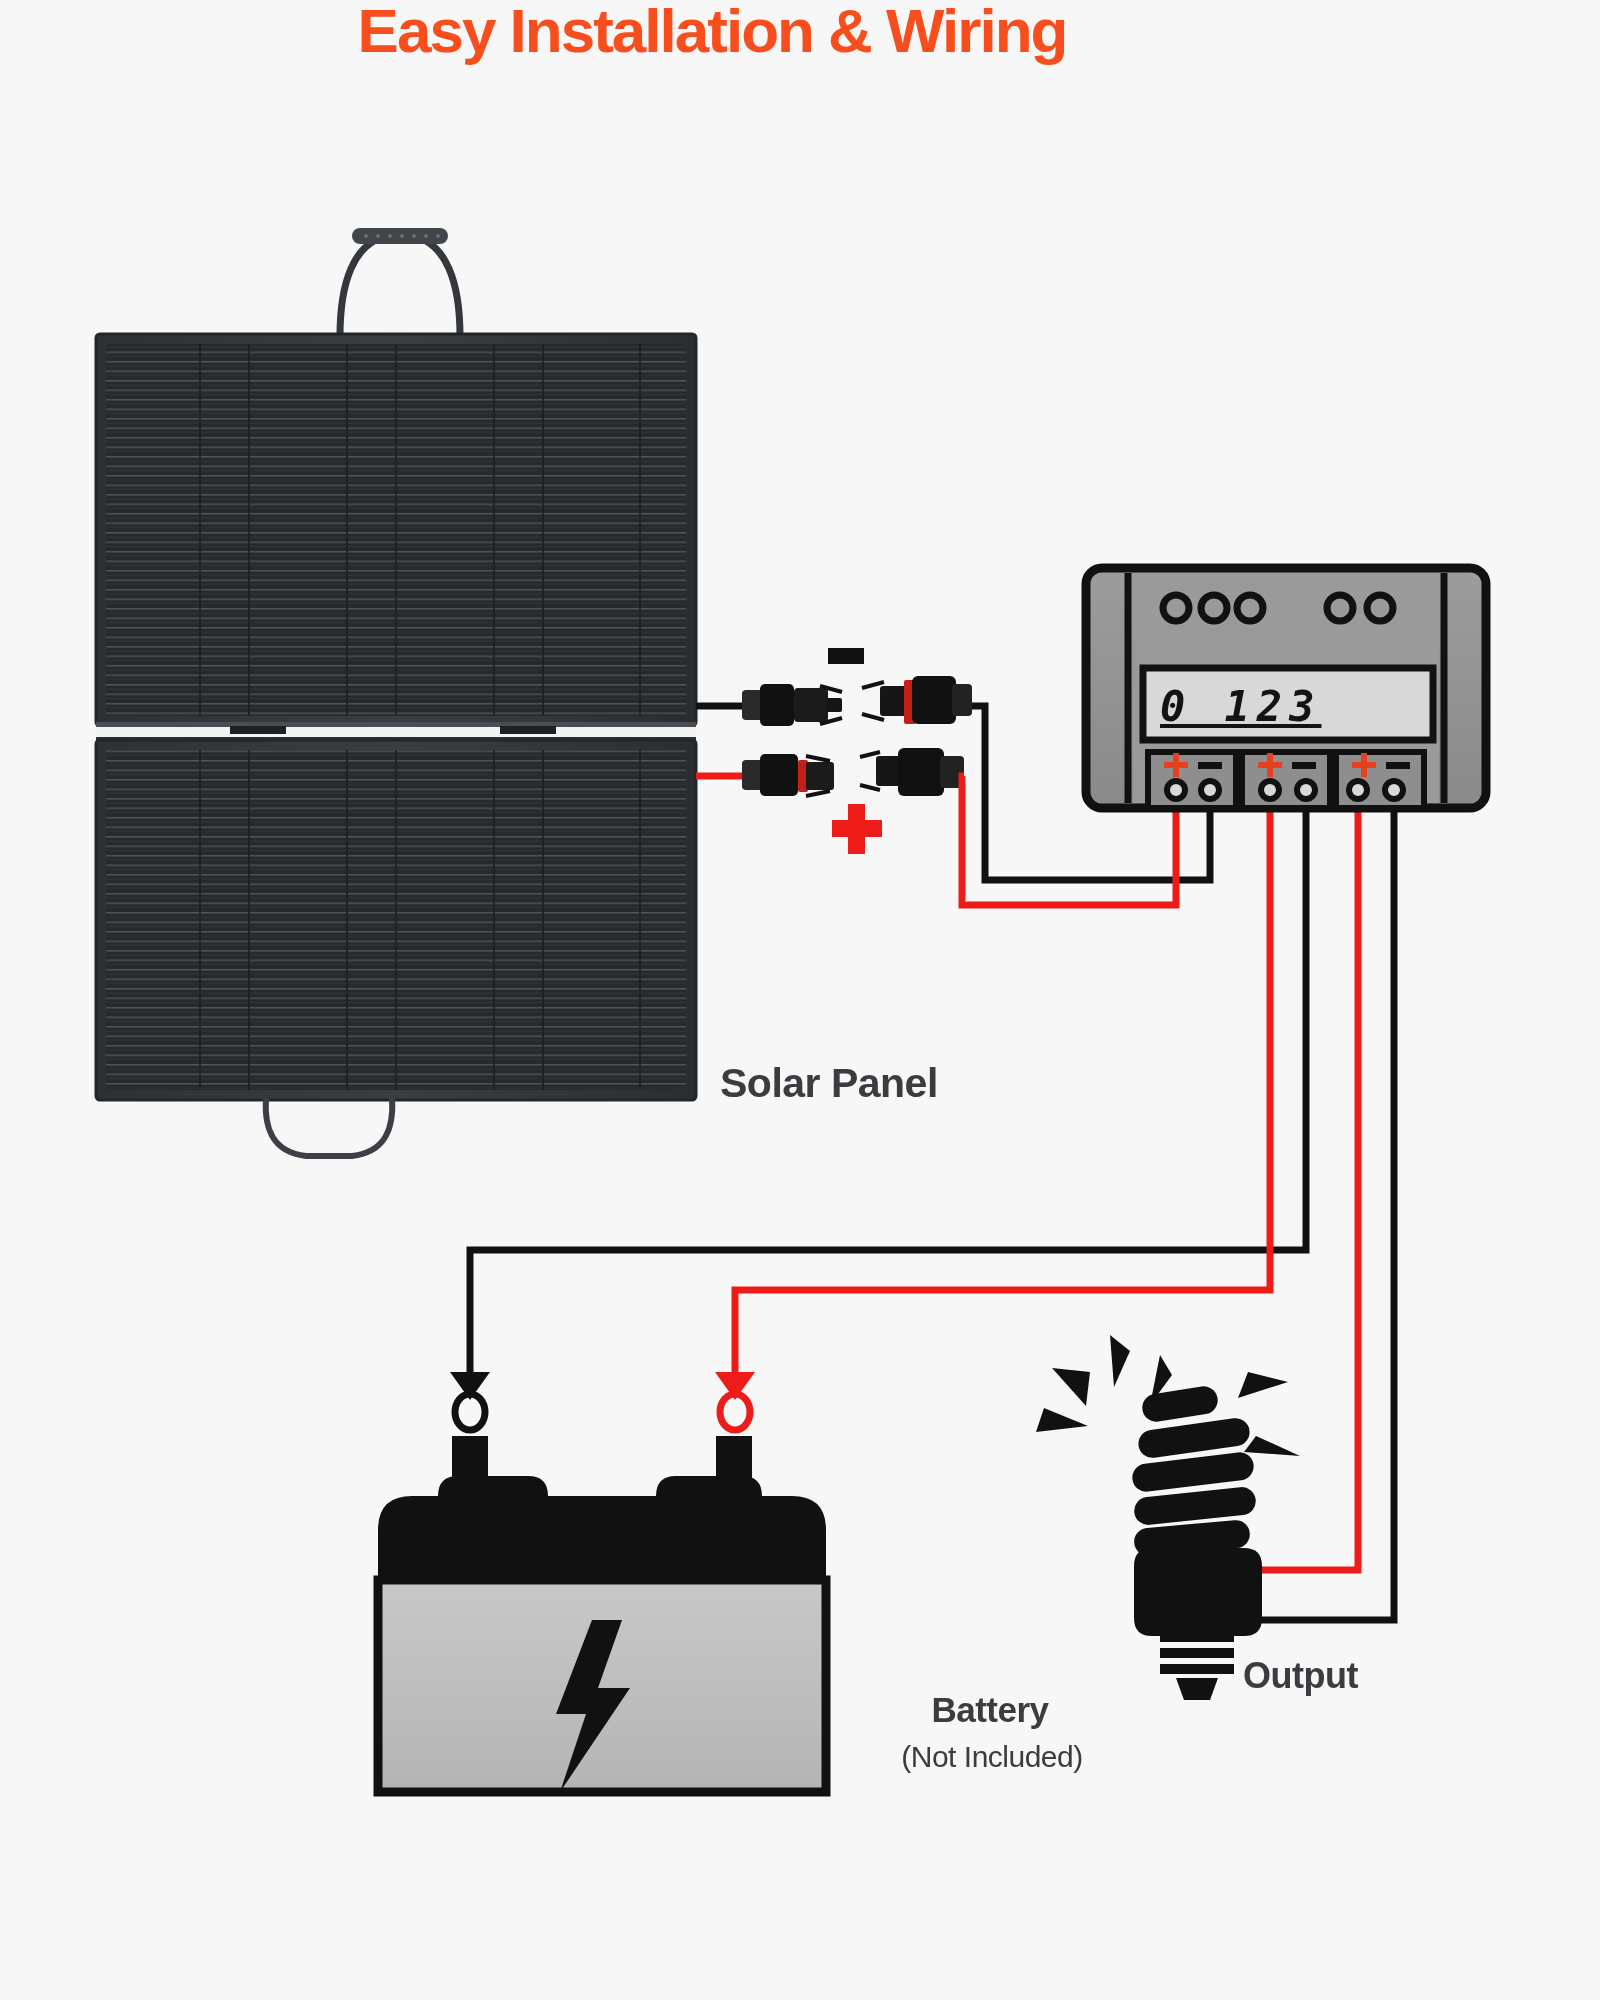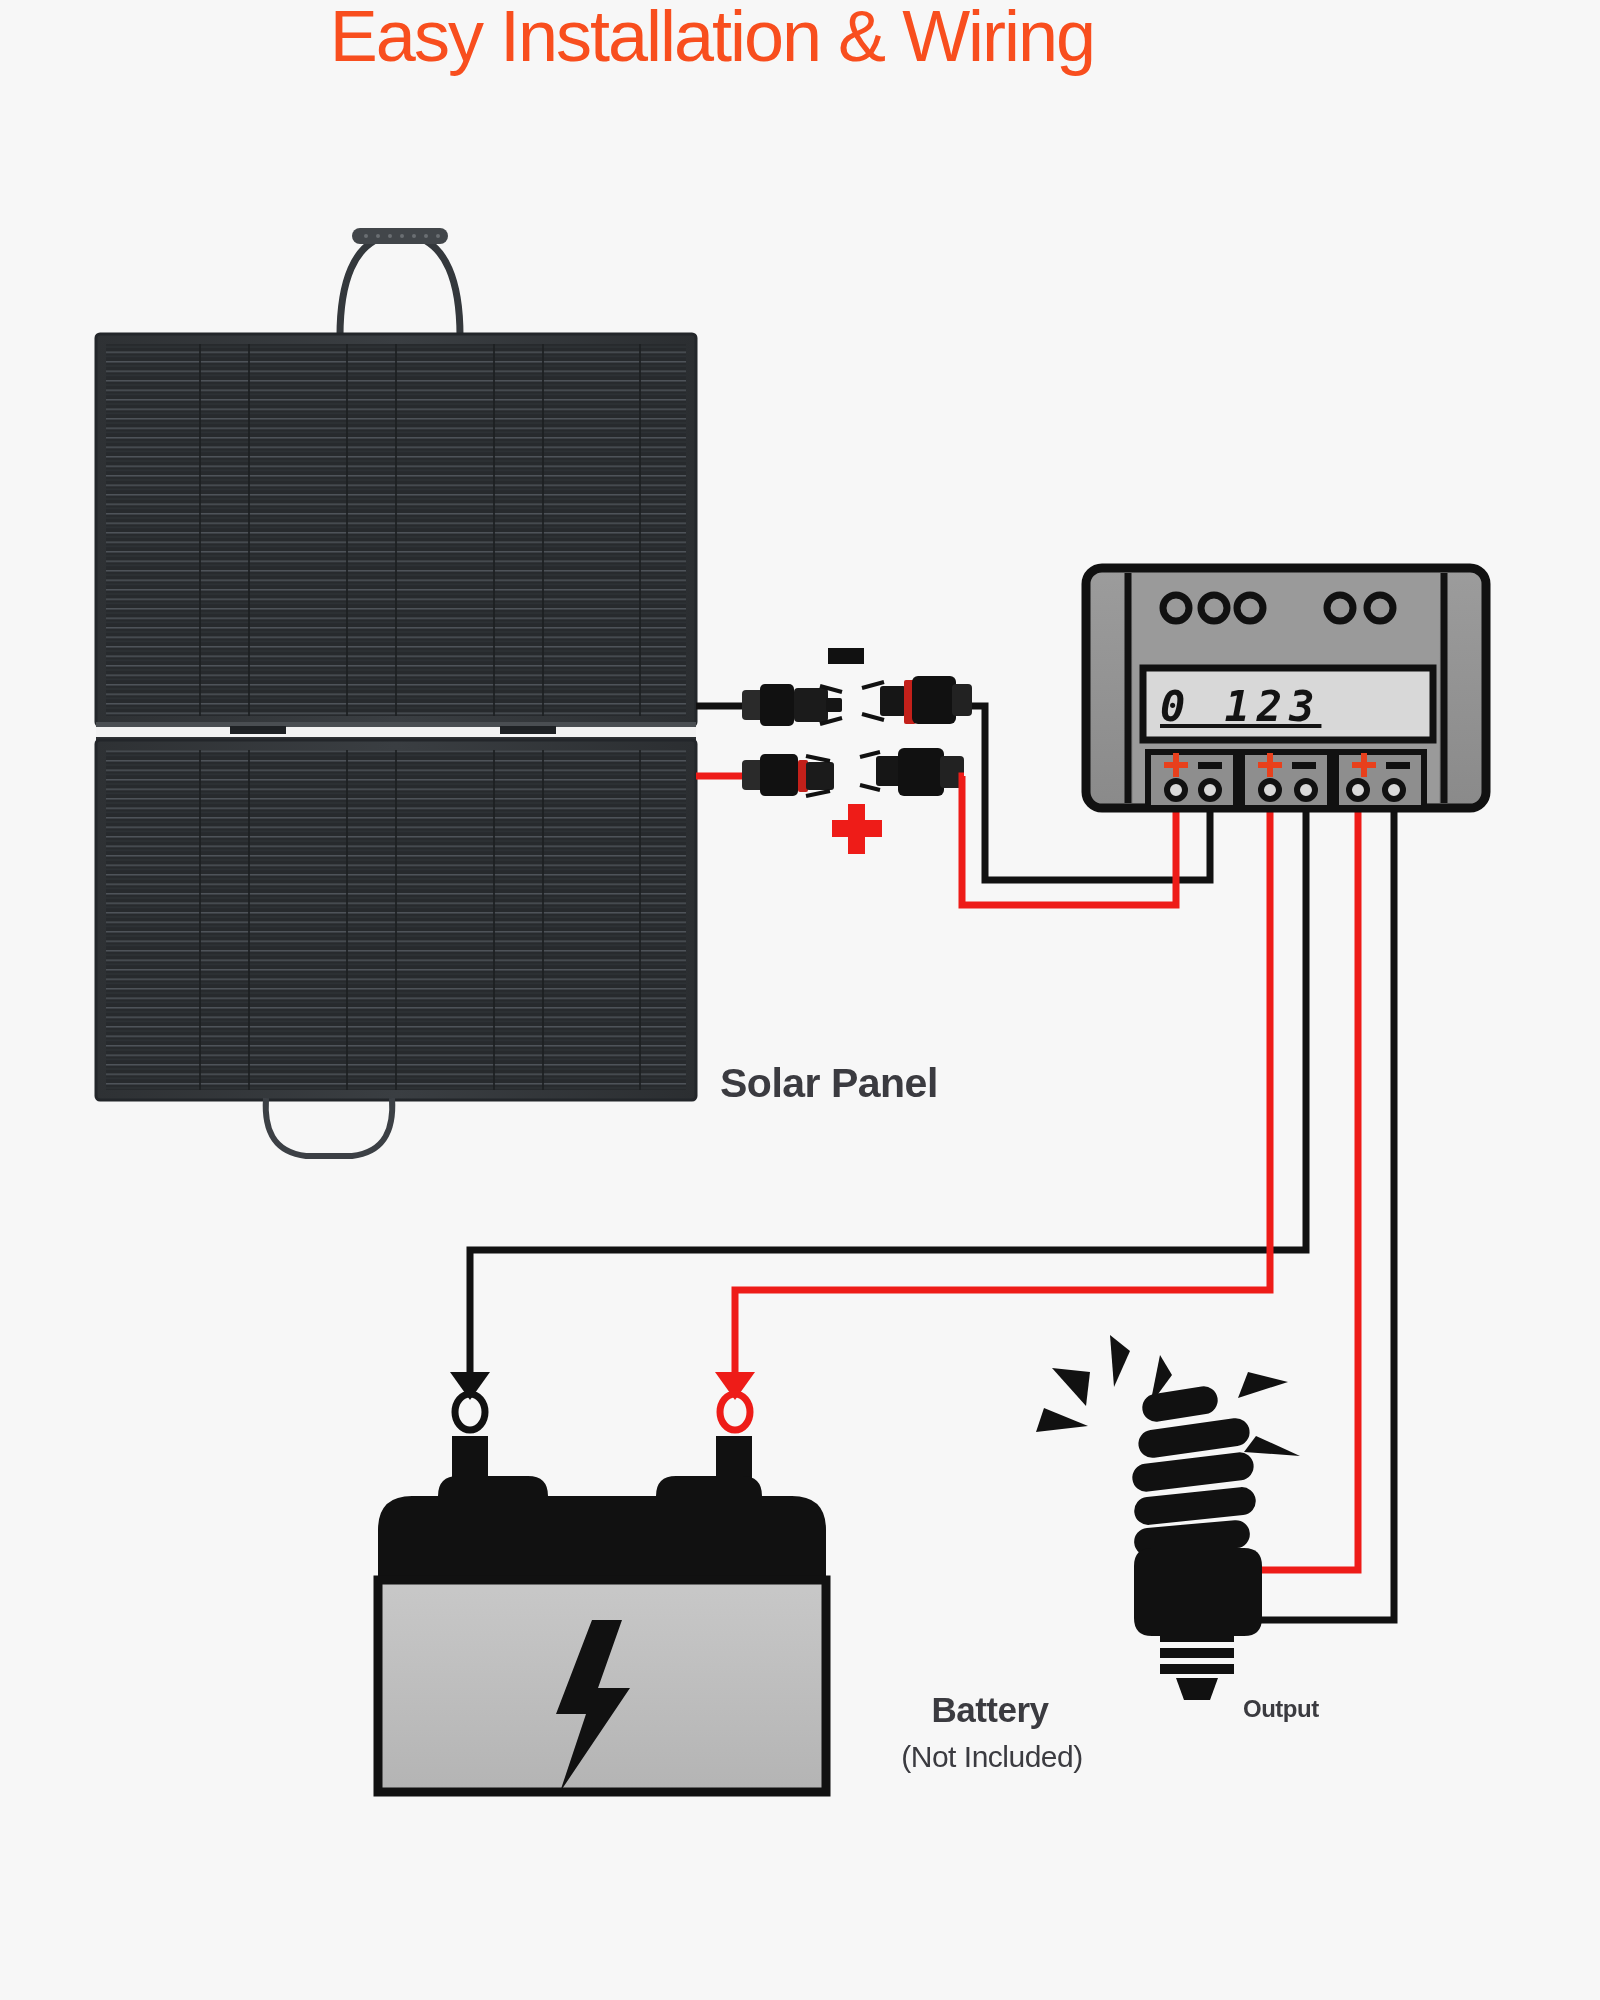--- a/index.html
+++ b/index.html
@@ -8,28 +8,28 @@
     background:#F7F7F7;
     font-family:"Liberation Sans",sans-serif;
     position:relative;overflow:hidden;
   }
   #stage{position:absolute;left:0;top:0;width:1600px;height:2000px;}
   #svgroot{position:absolute;left:0;top:0;width:1600px;height:2000px;}
 
   .lbl{position:absolute;color:#3B3B40;font-weight:bold;letter-spacing:-0.5px;}
   #title{
     left:0;top:96px;width:1424px;text-align:center;
-    font-size:72px;font-weight:normal;color:#F84E1E;
+    font-size:62px;font-weight:bold;color:#F84E1E;
     letter-spacing:-2px;line-height:1;
   }
   #ctrl-title{left:1165px;top:456px;width:300px;text-align:center;font-size:36px;line-height:1.12;}
   #solar-label{left:720px;top:1060px;font-size:41px;}
   #battery-label{left:880px;top:1690px;width:220px;text-align:center;font-size:35px;}
   #battery-sub{left:842px;top:1740px;width:300px;text-align:center;font-size:30px;font-weight:normal;}
-  #output-label{left:1243px;top:1655px;font-size:24px;margin-top:40px;}
+  #output-label{left:1243px;top:1655px;font-size:36px;}
 
   
   #lcd-text{
     position:absolute;left:1160px;top:682px;
     font-family:"DejaVu Sans Mono",monospace;
     font-size:42px;letter-spacing:7px;color:#131313;
     font-weight:bold;font-style:italic;text-decoration:underline;
   }
 </style>
 </head>

